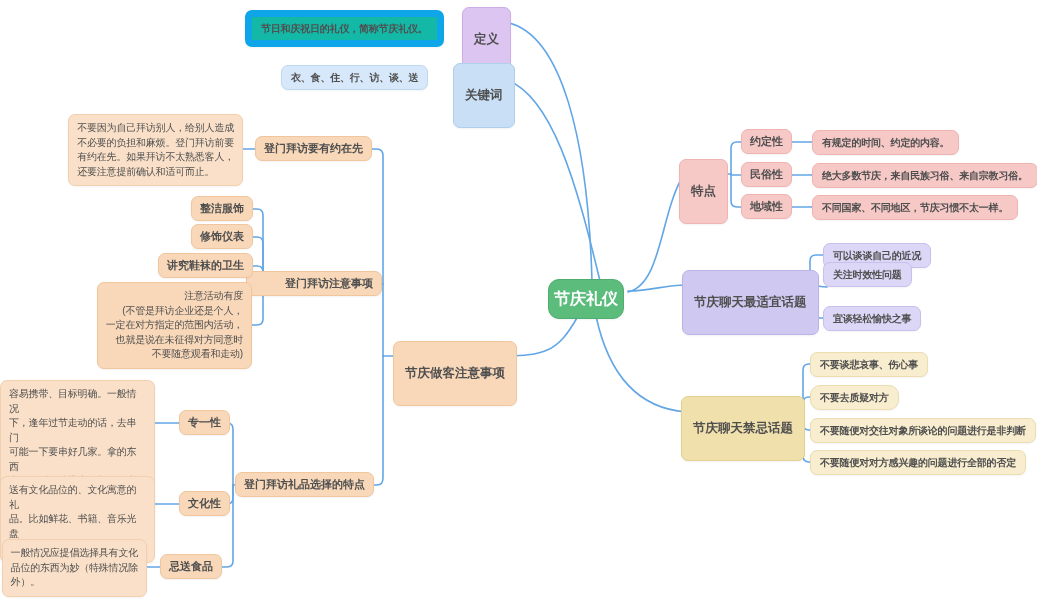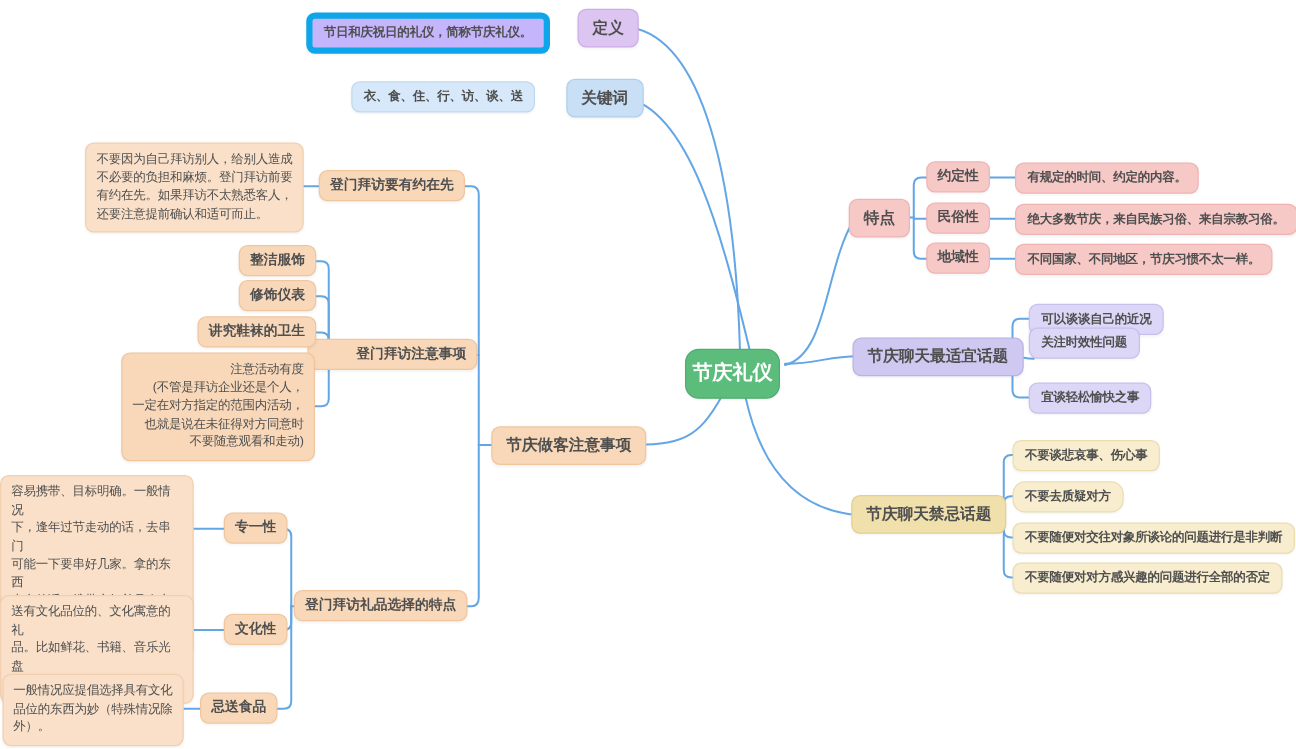--- a/index.html
+++ b/index.html
@@ -11,30 +11,30 @@
   .node{
     position:absolute;z-index:2;box-sizing:border-box;
     border-radius:7px;color:#4f4f4f;font-weight:600;white-space:nowrap;
     box-shadow:0 1px 2px rgba(0,0,0,0.05);
   }
   .n-root{
     background:#5CBC7C;border:1px solid #4FAE6F;color:#ffffff;
     width:76px;height:40px;line-height:38px;text-align:center;
     font-size:16px;font-weight:700;border-radius:9px;
   }
-  .n-main{font-size:12.5px;line-height:21px;padding:4px 11px;}
+  .n-main{font-size:12.5px;line-height:21px;padding:21px 11px;}
   .n-mid{font-size:11px;line-height:17px;padding:3px 8px;}
   .leaf{font-size:10px;line-height:15px;padding:4px 9px;letter-spacing:-0.2px;}
   .pre{
     white-space:pre-line;font-size:10px;line-height:14.5px;
     padding:6px 8px;letter-spacing:-0.2px;font-weight:500;
   }
   .tl{text-align:left;} .tr{text-align:right;}
   .c-purple{background:#DCC5F1;border:1px solid #CDADE8;}
-  .c-purple-lt{background:#c4b5fd;border:5px solid #0ea5e9;}
+  .c-purple-lt{background:#14b8a6;border:7px solid #0ea5e9;}
   .c-blue{background:#C8DFF5;border:1px solid #B0CfEC;}
   .c-blue-lt{background:#D6E8F9;border:1px solid #BFD9F0;}
   .c-pink{background:#F6C9C7;border:1px solid #EFB4B2;}
   .c-lav{background:#CFC9F1;border:1px solid #BBB3E7;}
   .c-lav-lt{background:#DCD6F7;border:1px solid #C8C0ED;}
   .c-yel{background:#F0E0AC;border:1px solid #E3CF8F;}
   .c-yel-lt{background:#F8EDCE;border:1px solid #EBDDB0;}
   .c-org{background:#F8D8B9;border:1px solid #F0C69F;}
   .c-org-lt{background:#FAE0C8;border:1px solid #F2CFAE;}
 </style>

